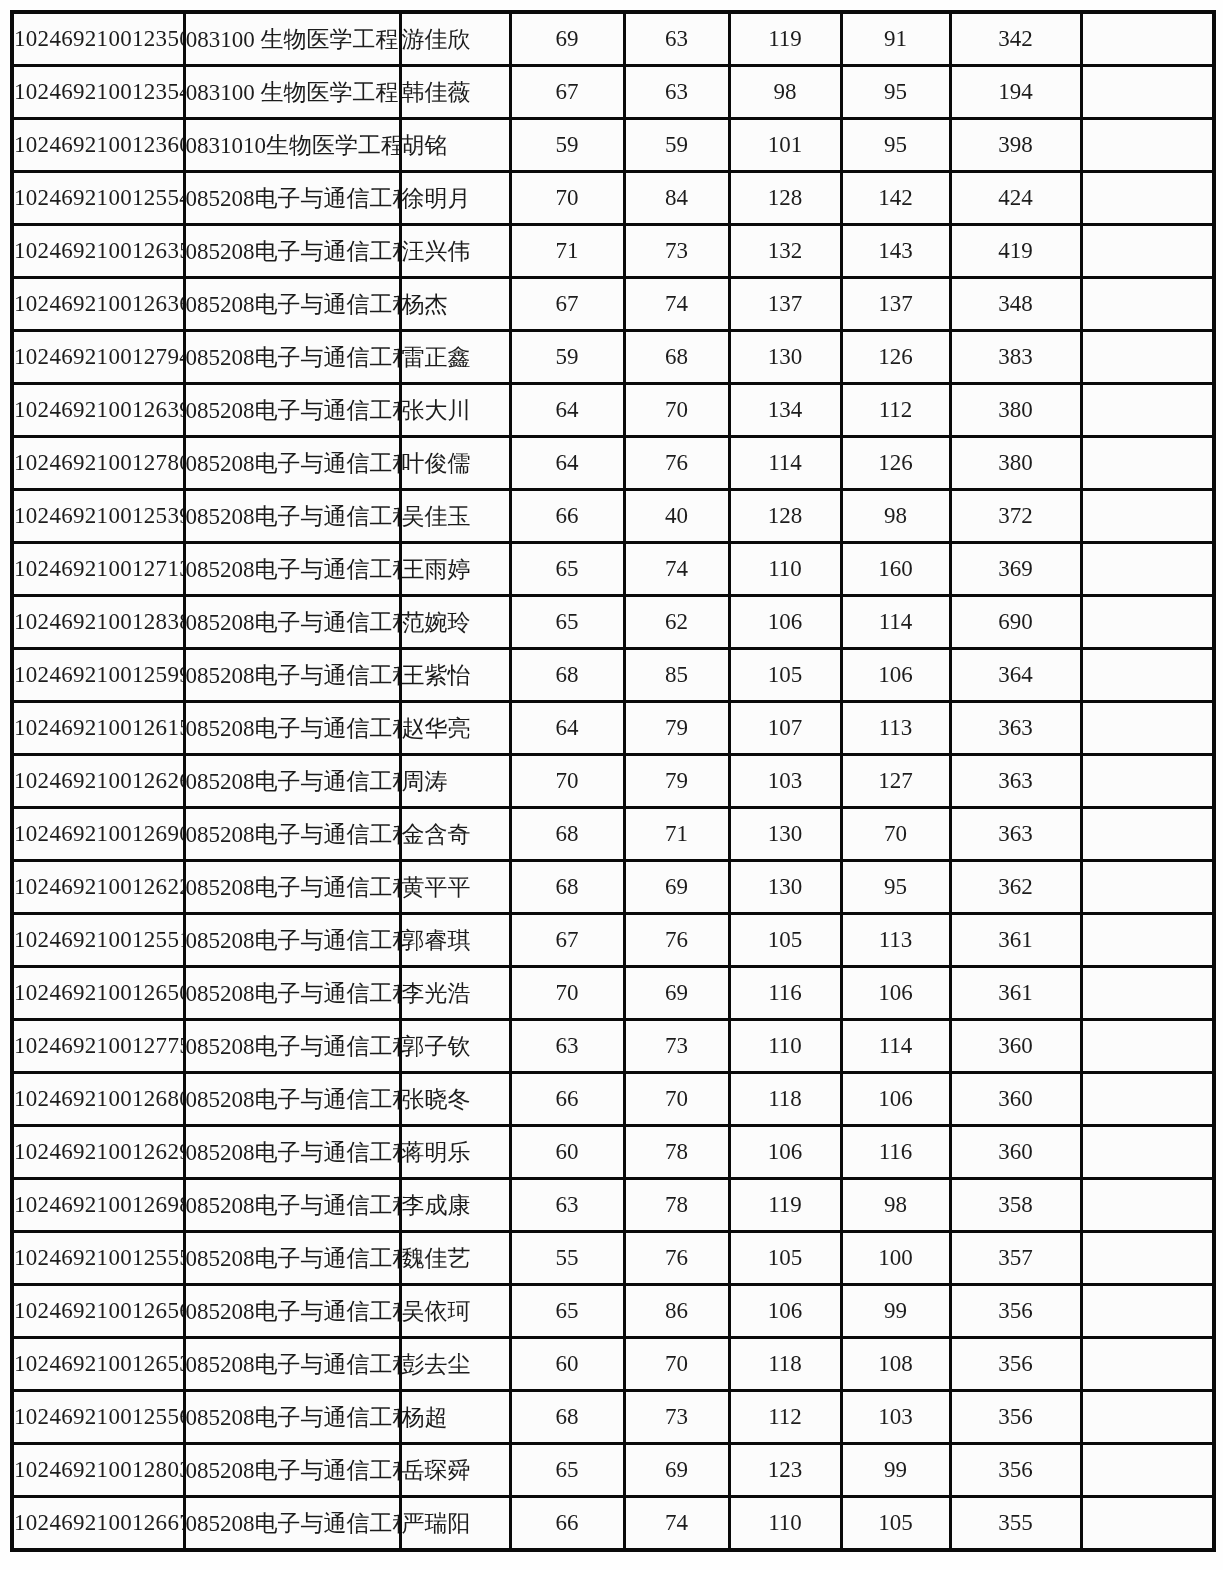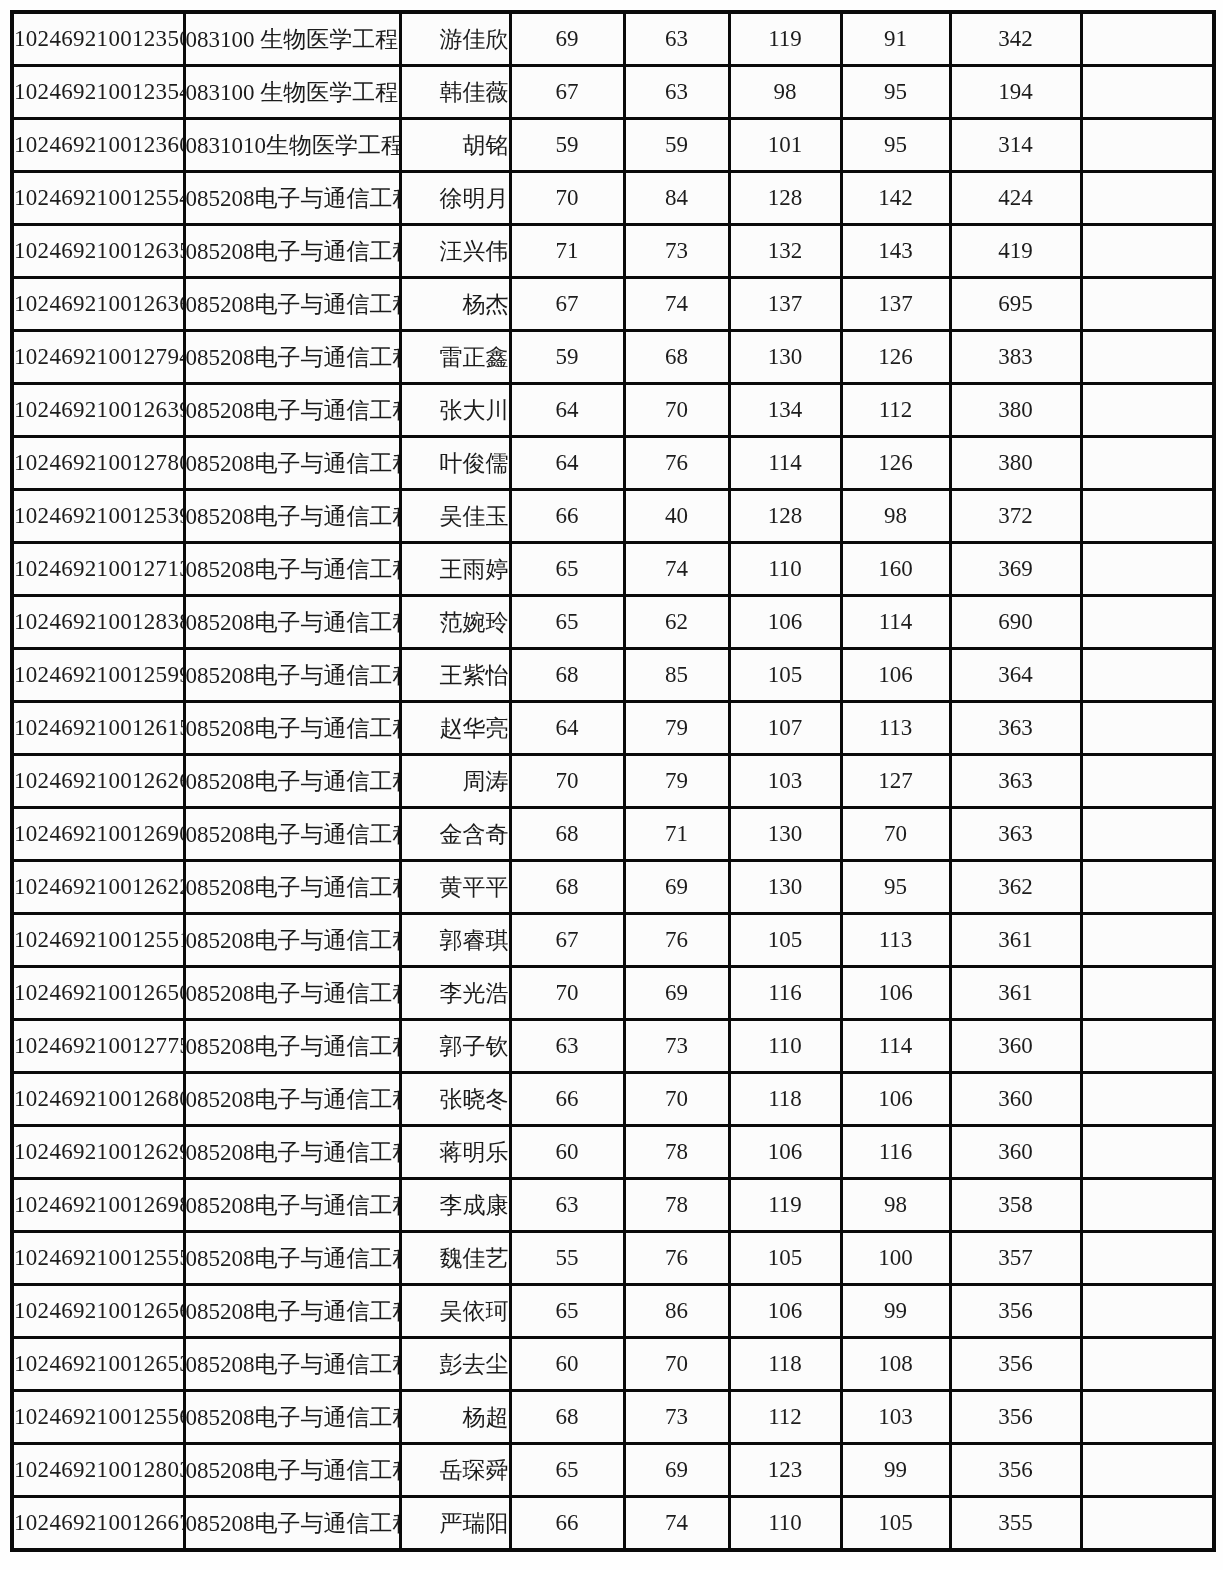--- a/index.html
+++ b/index.html
@@ -36,26 +36,26 @@
     font-size: 23px;
     vertical-align: middle;
     background: #fcfcfc;
   }
   td.c-id {
     text-align: left;
     padding-left: 7px;
     letter-spacing: 0.3px;
   }
   td.c-prog {
-    text-align: left;
+    text-align: center;
     padding-left: 3px;
     font-size: 23px;
   }
   td.c-name {
-    text-align: right;
+    text-align: left;
     font-size: 24px;
   }
   td.c-num {
     text-align: center;
   }
   td.c-remark {
     background: #fdfdfd;
   }
 </style>
 </head>
@@ -98,21 +98,21 @@
     <td class="c-remark"></td>
   </tr>
         <tr>
     <td class="c-id">102469210012360</td>
     <td class="c-prog">0831010生物医学工程</td>
     <td class="c-name">胡铭</td>
     <td class="c-num">59</td>
     <td class="c-num">59</td>
     <td class="c-num">101</td>
     <td class="c-num">95</td>
-    <td class="c-num">314</td>
+    <td class="c-num">398</td>
     <td class="c-remark"></td>
   </tr>
         <tr>
     <td class="c-id">102469210012554</td>
     <td class="c-prog">085208电子与通信工程</td>
     <td class="c-name">徐明月</td>
     <td class="c-num">70</td>
     <td class="c-num">84</td>
     <td class="c-num">128</td>
     <td class="c-num">142</td>
@@ -131,21 +131,21 @@
     <td class="c-remark"></td>
   </tr>
         <tr>
     <td class="c-id">102469210012636</td>
     <td class="c-prog">085208电子与通信工程</td>
     <td class="c-name">杨杰</td>
     <td class="c-num">67</td>
     <td class="c-num">74</td>
     <td class="c-num">137</td>
     <td class="c-num">137</td>
-    <td class="c-num">695</td>
+    <td class="c-num">348</td>
     <td class="c-remark"></td>
   </tr>
         <tr>
     <td class="c-id">102469210012794</td>
     <td class="c-prog">085208电子与通信工程</td>
     <td class="c-name">雷正鑫</td>
     <td class="c-num">59</td>
     <td class="c-num">68</td>
     <td class="c-num">130</td>
     <td class="c-num">126</td>

